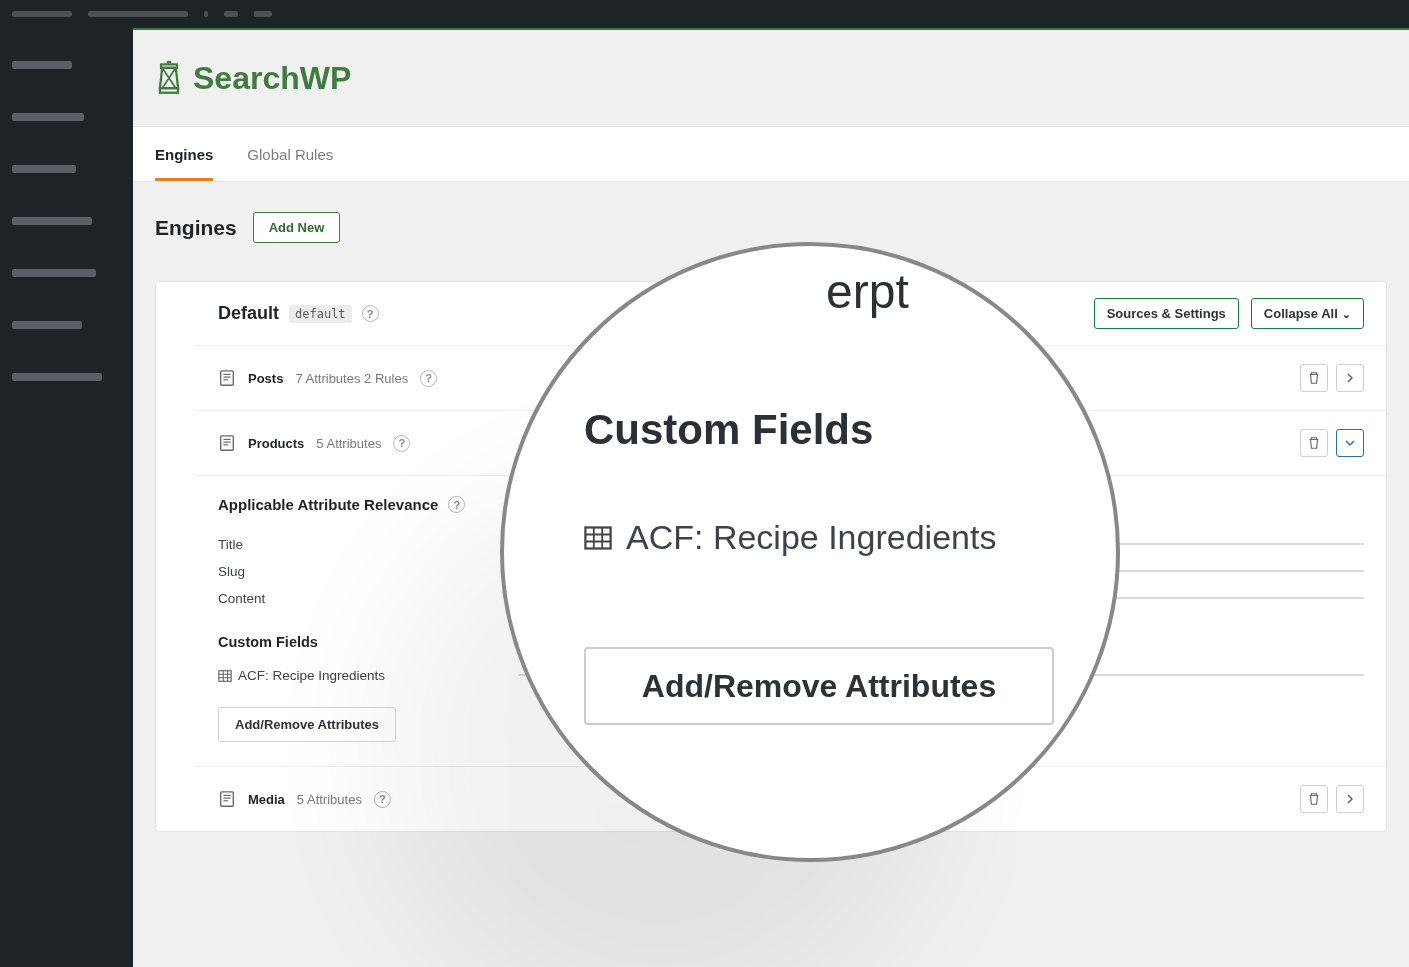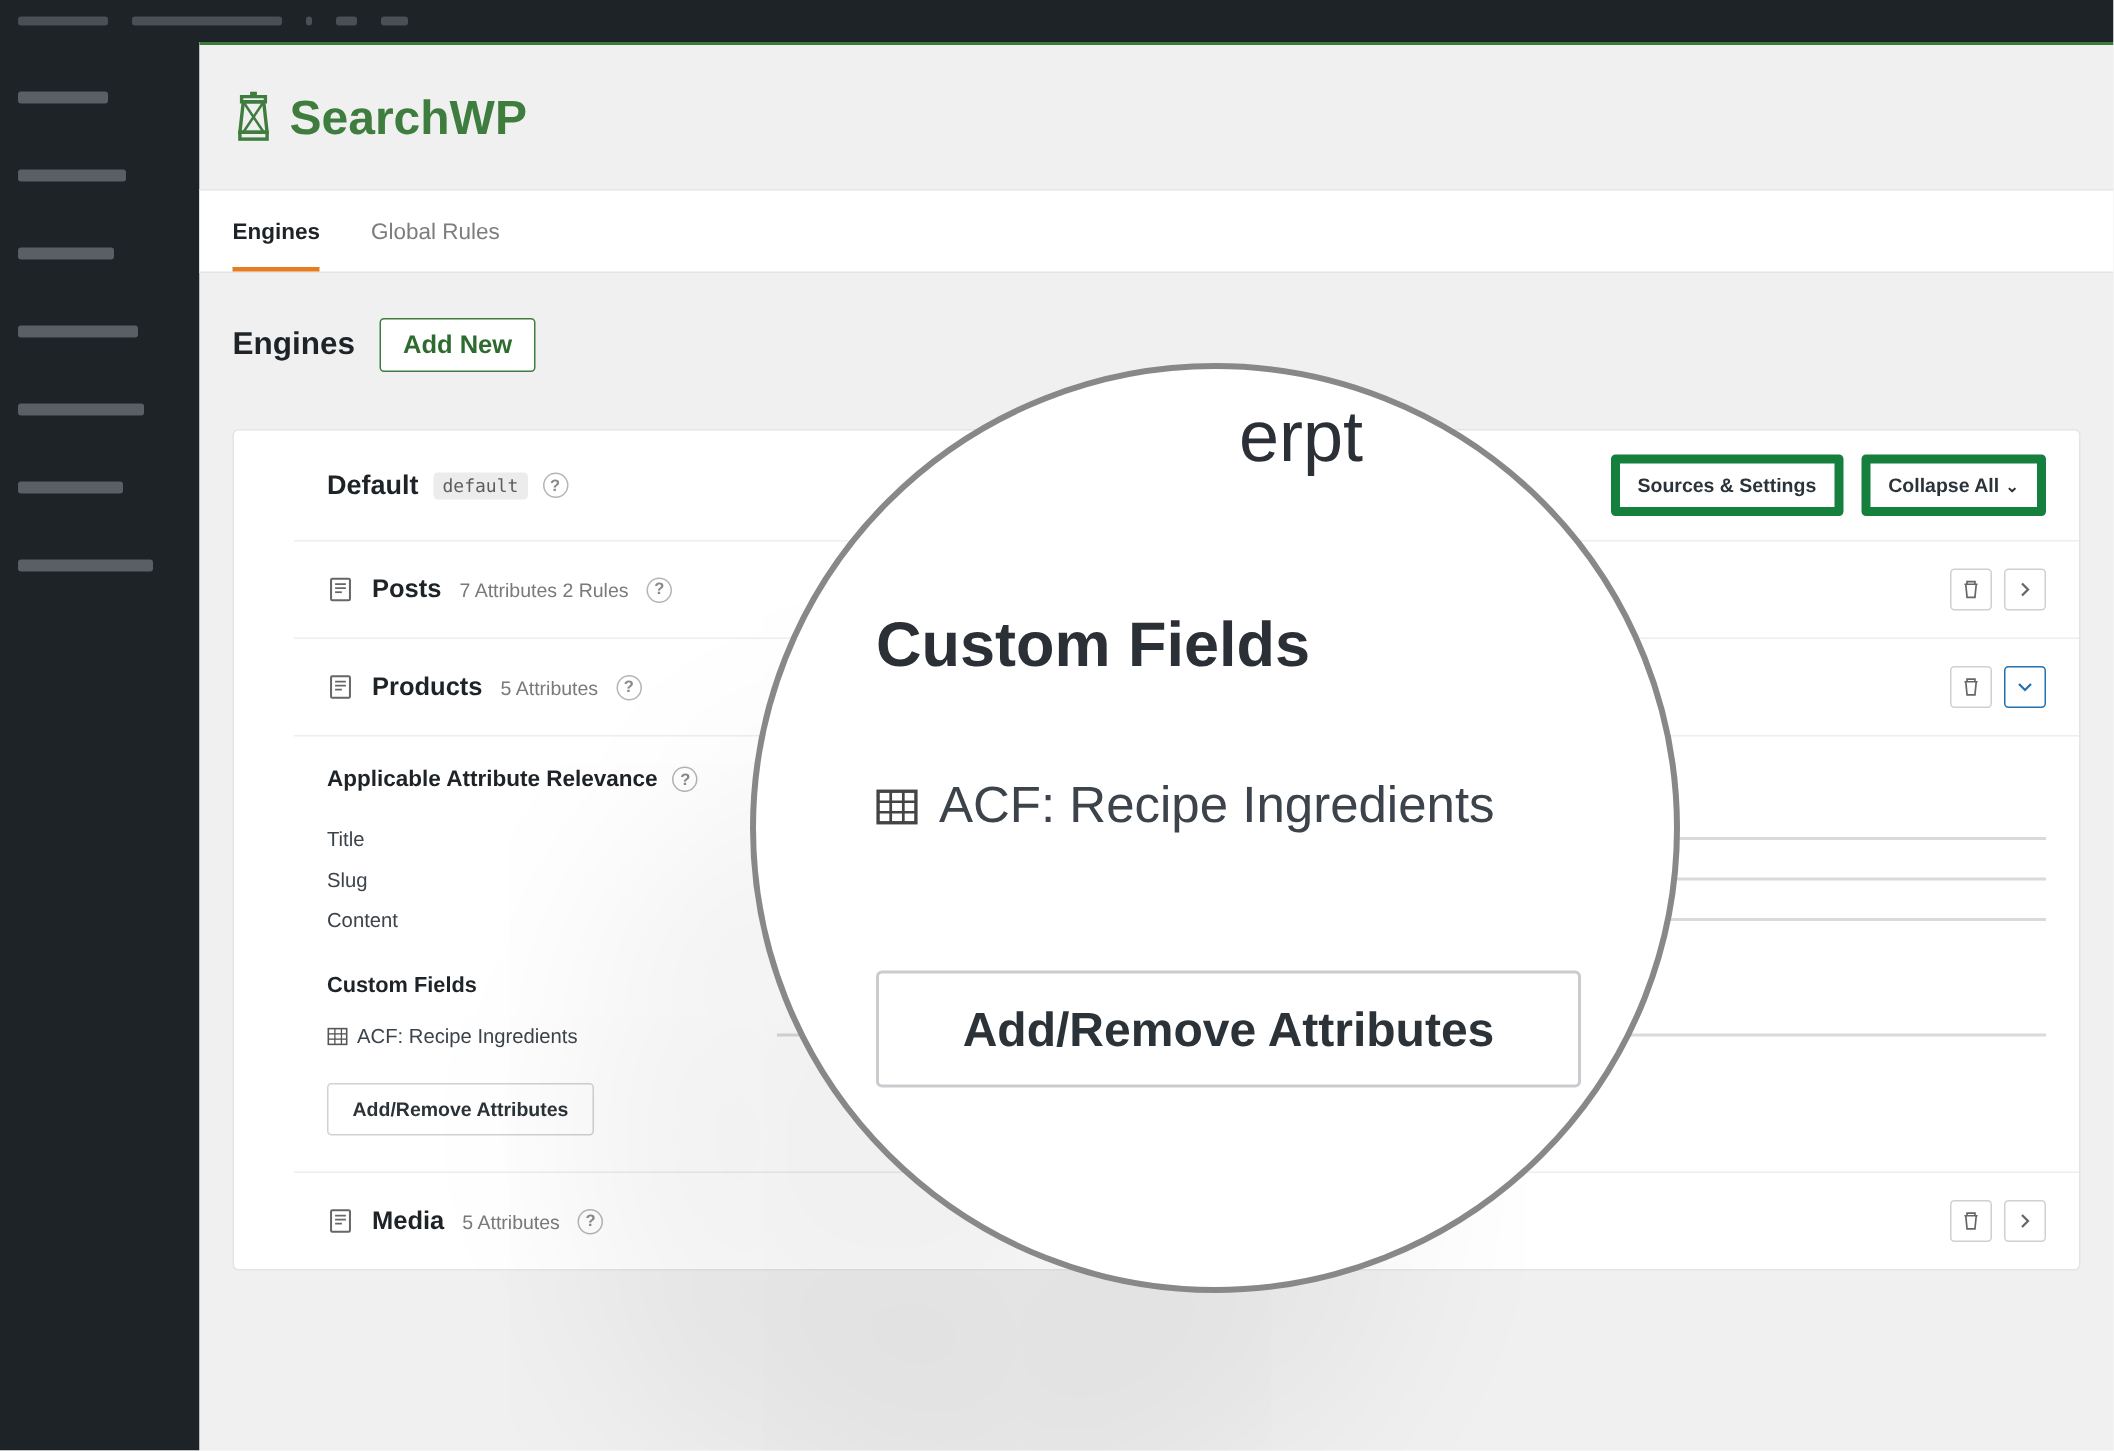--- a/index.html
+++ b/index.html
@@ -30,39 +30,39 @@
 .swp-logo-text { font-size: 32px; font-weight: 700; color: #3f7d3f; }
 
 
 .swp-tabs { height: 56px; background: #fff; border-top: 1px solid #e2e4e7; border-bottom: 1px solid #e2e4e7; display: flex; align-items: center; padding: 0 22px; gap: 34px; }
 .swp-tab { font-size: 15px; color: #7d7d7d; padding: 18px 0; cursor: pointer; }
 .swp-tab.active { color: #1d2327; font-weight: 700; border-bottom: 3px solid #e87d1f; padding-bottom: 15px; }
 
 
 .engines-row { display: flex; align-items: center; gap: 16px; padding: 30px 22px 38px; }
 .engines-title { font-size: 21px; font-weight: 700; color: #1d2327; }
-.add-new-btn { border: 1px solid #3f7d3f; color: #2e6b2e; background: #fff; font-size: 17px; font-weight: 700; padding: 7px 15px; border-radius: 3px; cursor: pointer; }
+.add-new-btn { border: 1px solid #3f7d3f; color: #2e6b2e; background: #fff; font-size: 13px; font-weight: 700; padding: 7px 15px; border-radius: 3px; cursor: pointer; }
 
 
 .engine-card { background: #fff; margin: 0 22px 16px; border: 1px solid #e2e4e7; border-radius: 4px; padding-left: 40px; }
 .engine-card-header { display: flex; align-items: center; justify-content: space-between; padding: 16px 22px; border-bottom: 1px solid #eee; }
 .engine-card-header-left { display: flex; align-items: center; gap: 10px; }
 .engine-name { font-size: 18px; font-weight: 700; color: #1d2327; }
 .engine-tag { font-family: Menlo, Consolas, monospace; font-size: 12px; background: #ececec; color: #5c5c5c; padding: 2px 6px; border-radius: 3px; }
 .help-icon { width: 17px; height: 17px; border: 1.5px solid #b5b5b5; border-radius: 50%; display: inline-flex; align-items: center; justify-content: center; font-size: 11px; color: #8a8a8a; font-weight: 700; }
 .engine-card-header-right { display: flex; align-items: center; gap: 12px; }
-.btn-outline { border: 6px solid #15803d; background: #fff; color: #2c3338; font-size: 13px; padding: 7px 12px; border-radius: 3px; cursor: pointer; font-weight: 600; }
+.btn-outline { border: 1px solid #15803d; background: #fff; color: #2c3338; font-size: 13px; padding: 7px 12px; border-radius: 3px; cursor: pointer; font-weight: 600; }
 .btn-outline .chev { margin-left: 4px; font-size: 11px; }
 
 
 .source-row { display: flex; align-items: center; justify-content: space-between; padding: 18px 22px; border-bottom: 1px solid #eee; }
 .source-row.last-row { border-bottom: none; }
 .source-left { display: flex; align-items: center; gap: 12px; }
 .source-icon { width: 18px; height: 18px; color: #6a6a6a; }
-.source-name { font-size: 17px; font-weight: 700; color: #1d2327; }
+.source-name { font-size: 13px; font-weight: 700; color: #1d2327; }
 .source-meta { font-size: 13px; color: #7a7a7a; }
 .source-right { display: flex; align-items: center; gap: 8px; }
 .icon-btn { width: 28px; height: 28px; border: 1px solid #d0d0d0; border-radius: 3px; background: #fff; display: flex; align-items: center; justify-content: center; cursor: pointer; color: #666; }
 .icon-btn.active { border-color: #2271b1; color: #2271b1; }
 
 
 .expanded-section { padding: 20px 22px 24px; border-bottom: 1px solid #eee; }
 .attr-heading { font-size: 15px; font-weight: 700; color: #1d2327; display: flex; align-items: center; gap: 10px; margin-bottom: 18px; }
 .attr-list { margin-bottom: 18px; }
 .attr-item { display: flex; align-items: flex-start; font-size: 13.5px; color: #3c434a; padding: 6px 0; }

